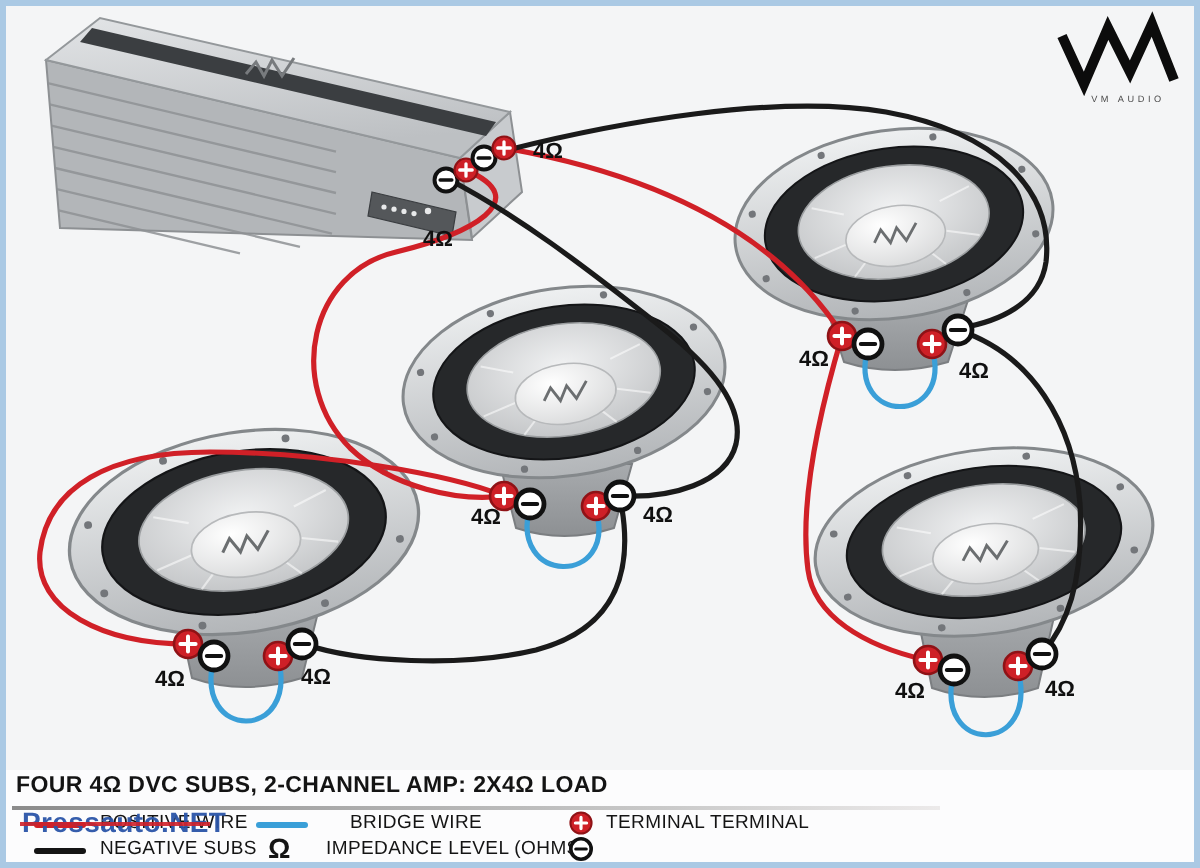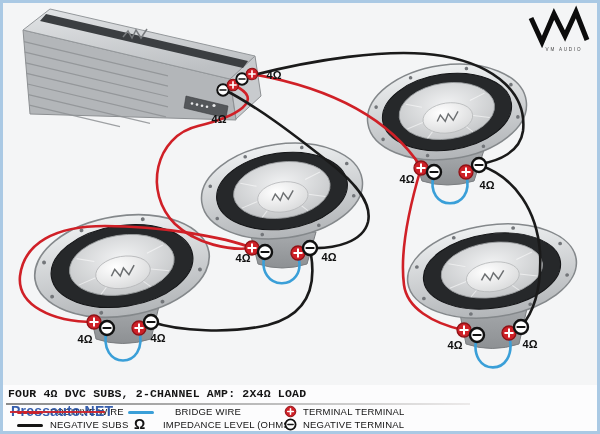--- a/index.html
+++ b/index.html
@@ -1,21 +1,21 @@
 <!DOCTYPE html>
 <html><head>
 <meta charset="utf-8">
 <style>
   html,body{margin:0;padding:0;background:#e9e9ea;}
   #stage{position:relative;width:600px;height:434px;overflow:hidden;
          font-family:"Liberation Sans",sans-serif;background:#7dd3fc;}
   #stage svg{position:absolute;left:0;top:0;}
   .svg-label{font-family:"Liberation Sans",sans-serif;font-weight:bold;fill:#101010;}
   .overlay{position:absolute;color:#141414;}
-  #title{left:8px;top:387px;font-size:11.5px;font-weight:bold;letter-spacing:.2px;white-space:nowrap;font-family:Liberation Mono, monospace;}
+  #title{left:8px;top:387px;font-size:11.5px;font-weight:bold;letter-spacing:.2px;white-space:nowrap;}
   #divider{left:6px;top:403px;width:464px;height:2px;
            background:linear-gradient(to right,#8b8b8b,#c9c9c9 70%,#eceaea);}
   .legend-label{font-size:9.5px;letter-spacing:.2px;white-space:nowrap;}
   .swatch{position:absolute;width:26px;height:3px;border-radius:2px;}
   .omega{font-size:14px;font-weight:bold;}
   .term-ico{position:absolute;width:13px;height:13px;}
   #watermark{left:11px;top:403px;font-size:14px;font-weight:bold;color:#2b55a8;
              letter-spacing:.2px;white-space:nowrap;opacity:.95;}
   #watermark-line{left:10px;top:411px;width:95px;height:2.2px;background:#cf2029;opacity:.9;}
   #frame{position:absolute;left:0;top:0;width:594px;height:428px;
@@ -211,19 +211,18 @@
 <svg class="term-ico" style="left:284px;top:405px;" viewBox="0 0 13 13">
   <circle cx="6.5" cy="6.5" r="5.3" fill="#ce2027" stroke="#8f1216" stroke-width="1"></circle>
   <path d="M3.7,6.5H9.3M6.5,3.7V9.3" stroke="#fff" stroke-width="1.6" stroke-linecap="round"></path>
 </svg>
 <div class="overlay legend-label" style="left:303px;top:406px;">TERMINAL TERMINAL</div>
 
 <svg class="term-ico" style="left:284px;top:418px;" viewBox="0 0 13 13">
   <circle cx="6.5" cy="6.5" r="5.1" fill="#ffffff" stroke="#111" stroke-width="1.8"></circle>
   <path d="M3.9,6.5H9.1" stroke="#111" stroke-width="1.6" stroke-linecap="round"></path>
 </svg>
-<div class="overlay legend-label" style="left:303px;top:419px;">NEGATIVE TERMINAL</div>
 
 <div id="watermark" class="overlay">Pressauto.NET</div>
 <div id="watermark-line" class="overlay"></div>
 
 <div id="frame"></div>
 </div>
 
 </body></html>

